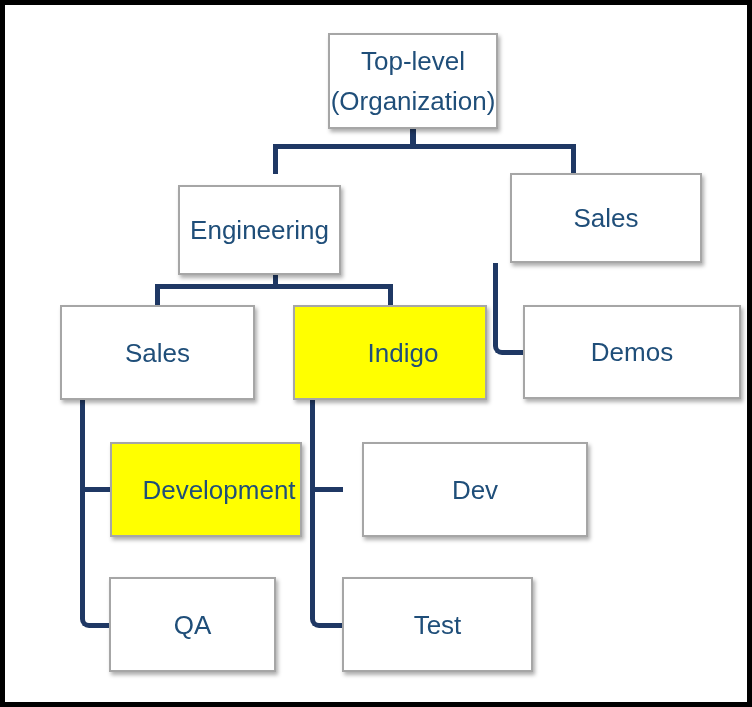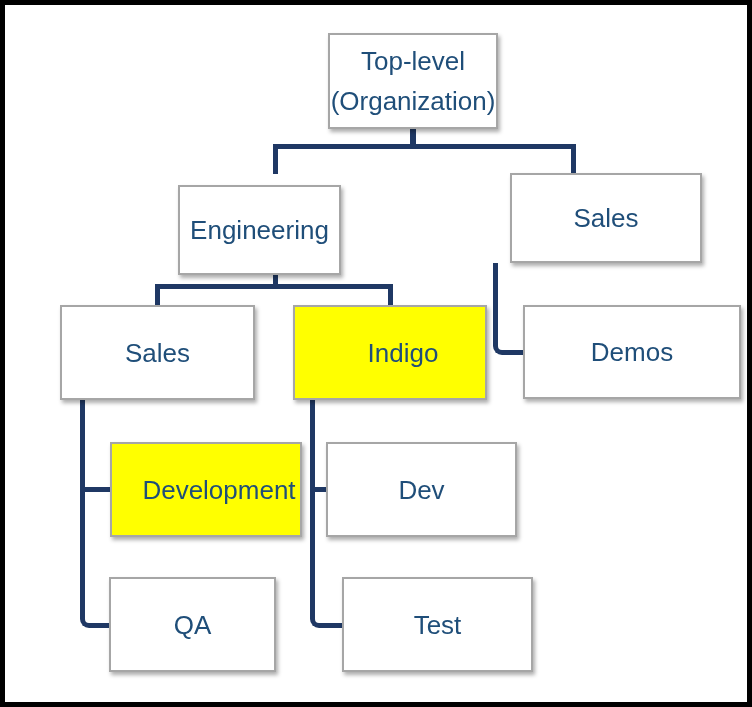--- a/index.html
+++ b/index.html
@@ -36,21 +36,21 @@
   }
   .node.highlight { background: var(--highlight, #ffff00); padding-left: 26px; }
 
   .n-top          { left: 323px; top: 28px;  width: 170px; height: 96px; }
   .n-engineering  { left: 173px; top: 180px; width: 163px; height: 90px; }
   .n-sales        { left: 473px; top: 168px; width: 192px; height: 90px; margin-left: 32px; }
   .n-shared       { left: 55px;  top: 300px; width: 195px; height: 95px; }
   .n-indigo       { left: 288px; top: 300px; width: 194px; height: 95px; }
   .n-demos        { left: 518px; top: 300px; width: 218px; height: 94px; }
   .n-development  { left: 105px; top: 437px; width: 192px; height: 95px; }
-  .n-dev          { left: 321px; top: 437px; width: 191px; height: 95px; }
+  .n-dev          { left: 357px; top: 437px; width: 226px; height: 95px; }
   .n-qa           { left: 104px; top: 572px; width: 167px; height: 95px; }
   .n-test         { left: 337px; top: 572px; width: 191px; height: 95px; justify-content: center; }
 
   
   .line {
     position: absolute;
     background: var(--line, #1f3864);
     z-index: 1;
   }
   .elbow {

